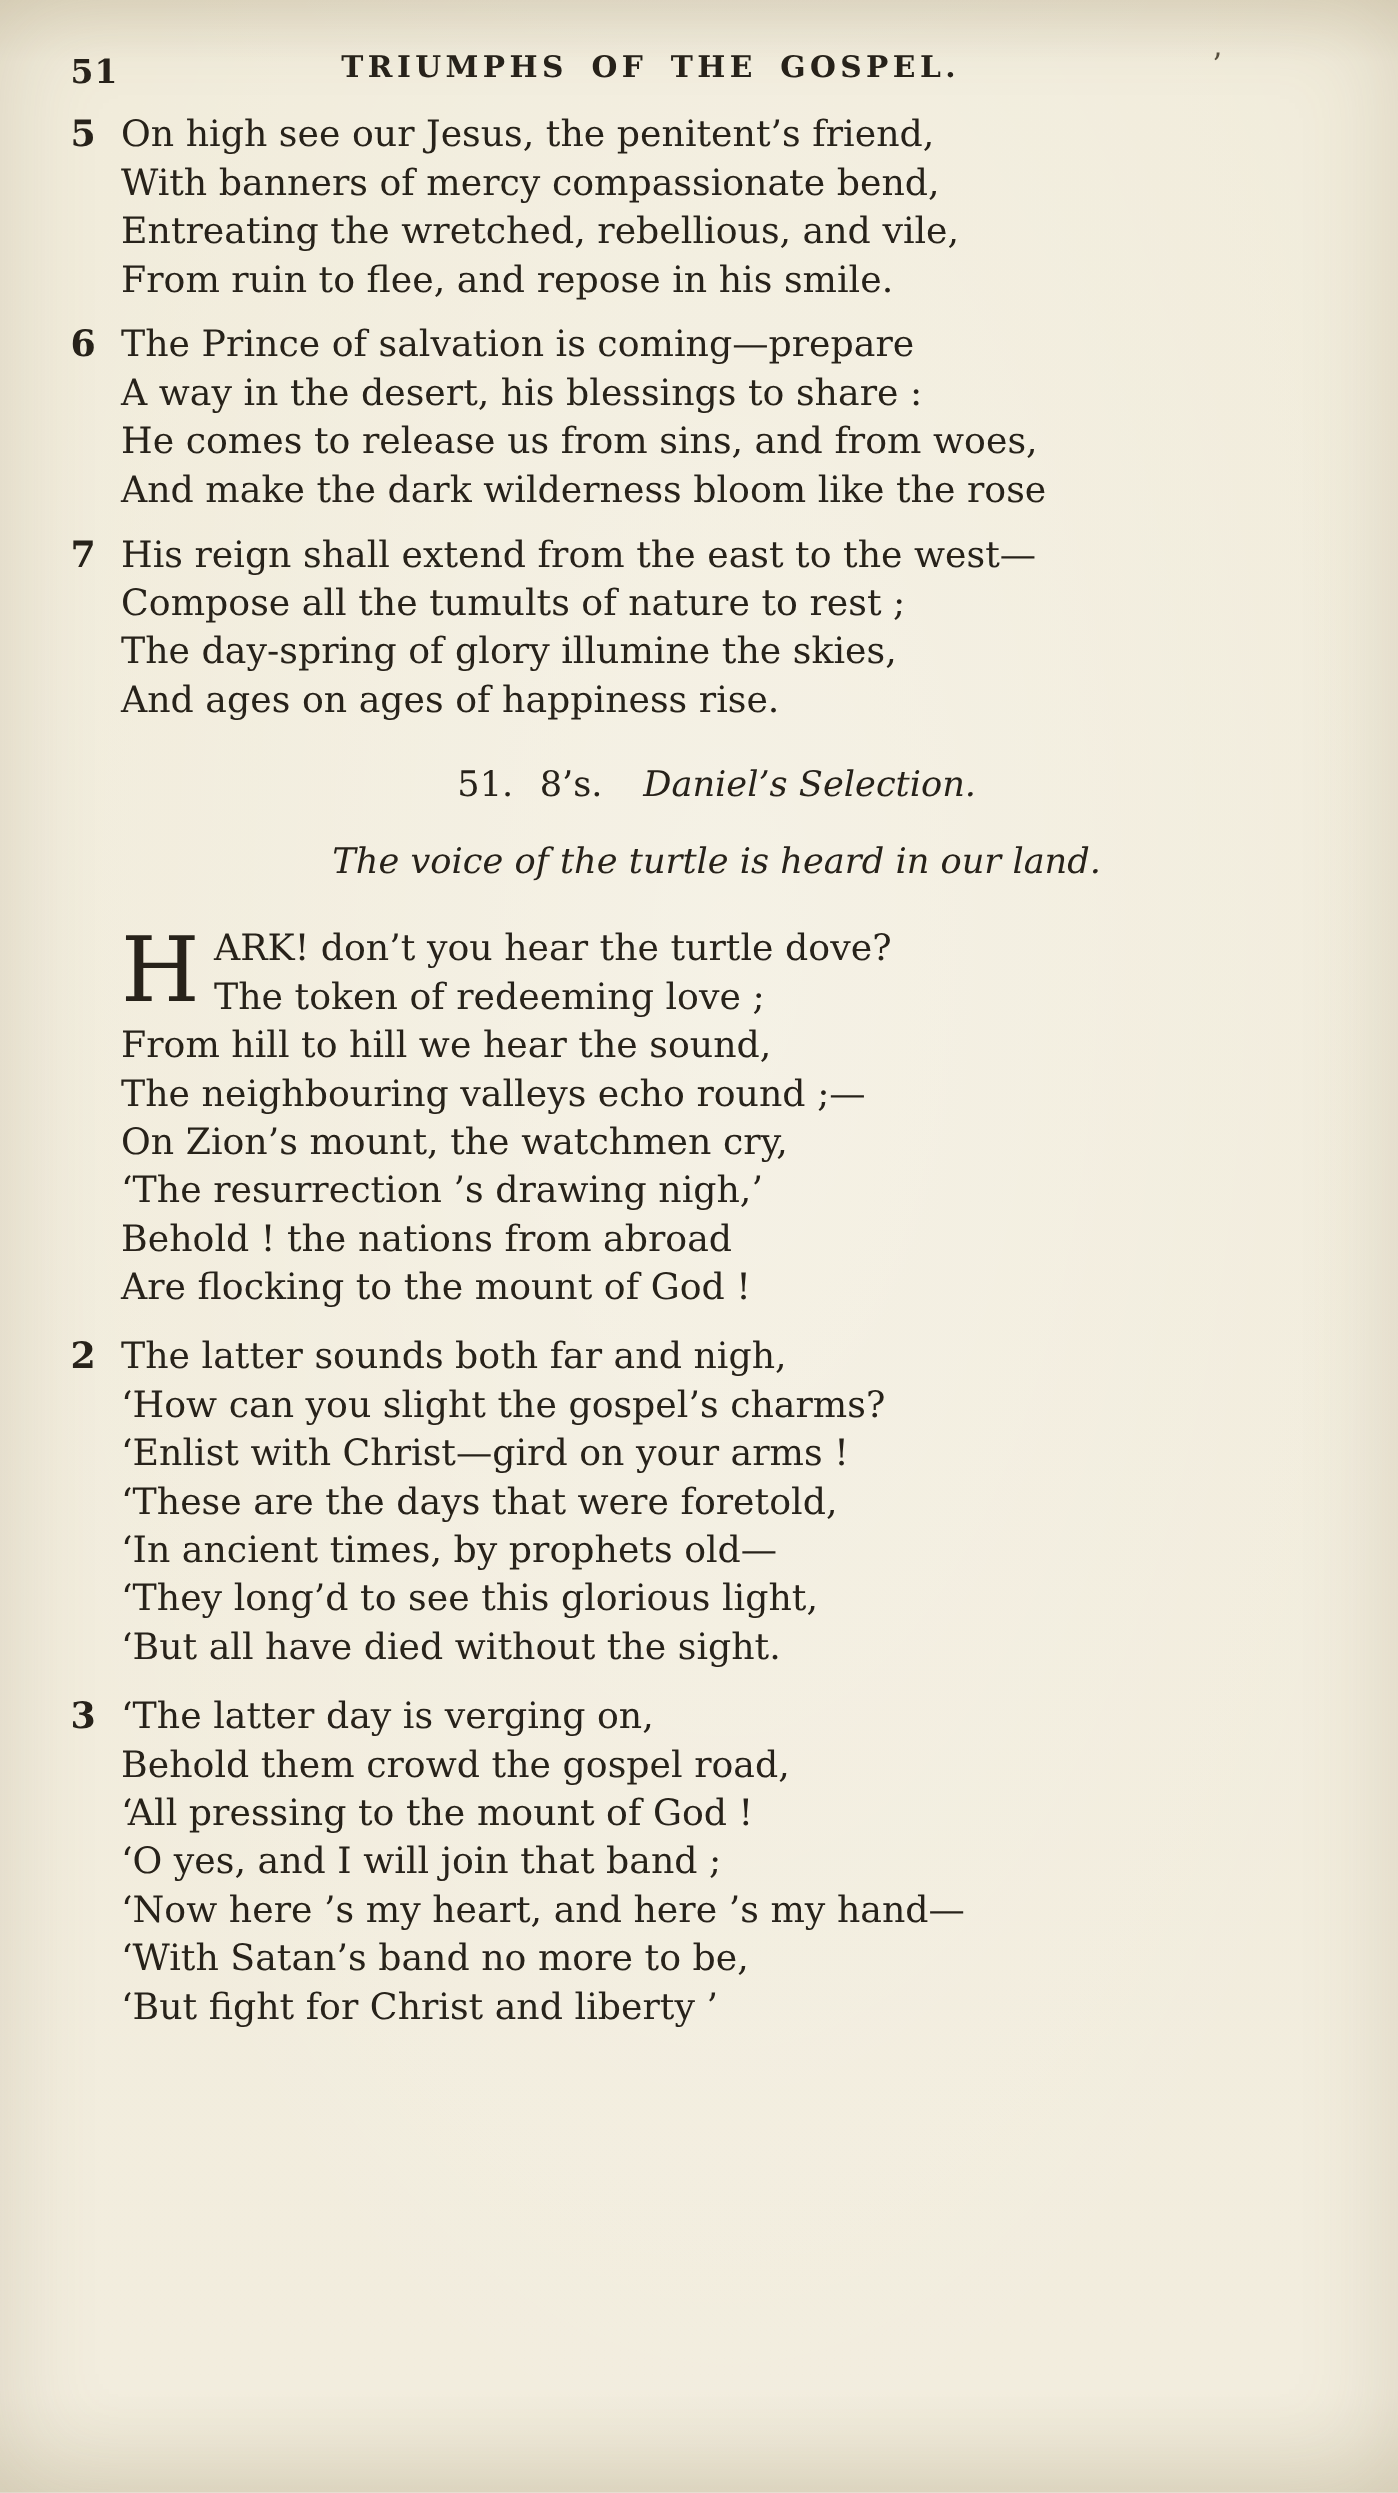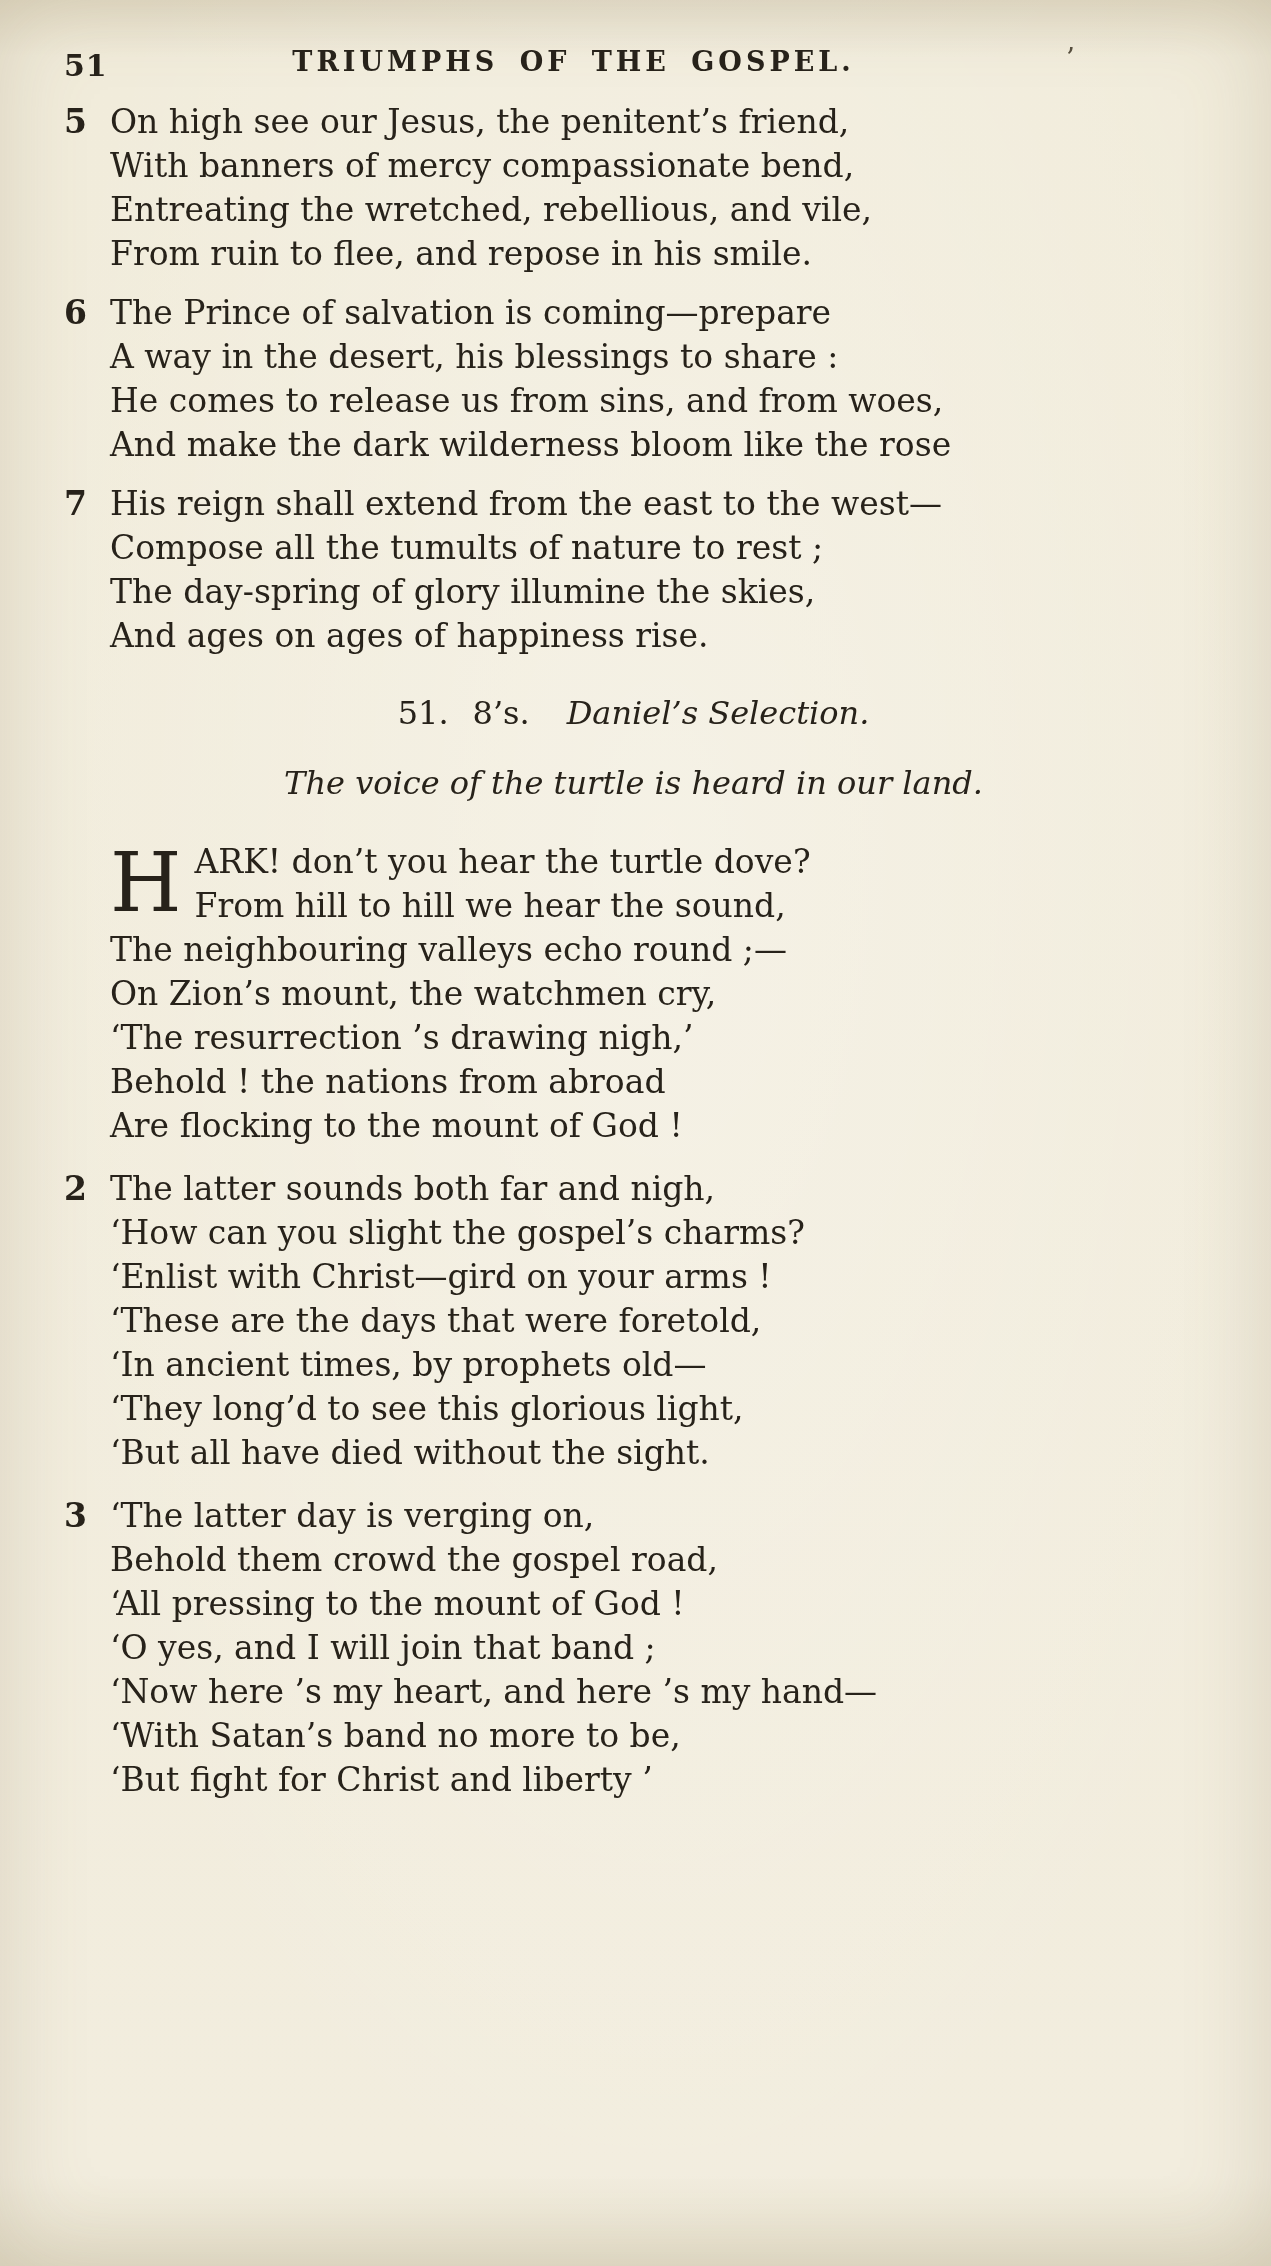--- a/index.html
+++ b/index.html
@@ -7,21 +7,21 @@
   body {
     width: 1271px;
     height: 2266px;
     font-family: "DejaVu Serif", "Liberation Serif", serif;
     color: #27221a;
     overflow: hidden;
   }
   .page {
     position: absolute;
     inset: 0;
-    padding: 46px 68px 0 64px;
+    padding: 46px 32px 0 64px;
     background:
       radial-gradient(ellipse at 52% 38%, rgba(255,255,255,0.28), rgba(255,255,255,0) 72%),
       linear-gradient(180deg, #e6dfca 0%, #f1ecdb 2.5%, #f2edde 96%, #e7e1cd 100%);
     box-shadow: inset 0 0 90px rgba(118,102,66,0.20);
   }
   .page-header {
     position: relative;
     height: 42px;
     margin-bottom: 12px;
   }
@@ -134,20 +134,21 @@
   </div>
 
   <div class="epigraph">The voice of the turtle is heard in our land.</div>
 
   <section id="hymn-verses">
       <div class="verse">
         <span class="verse-num"></span>
         <div class="verse-body">
           <span class="dropcap">H</span>
           <p class="line">ARK! don’t you hear the turtle dove?</p>
+          <p class="line">The token of redeeming love ;</p>
           <p class="line">From hill to hill we hear the sound,</p>
           <p class="line">The neighbouring valleys echo round ;—</p>
           <p class="line">On Zion’s mount, the watchmen cry,</p>
           <p class="line">‘The resurrection ’s drawing nigh,’</p>
           <p class="line">Behold ! the nations from abroad</p>
           <p class="line">Are flocking to the mount of God !</p>
         </div>
       </div>
       <div class="verse">
         <span class="verse-num">2</span>

